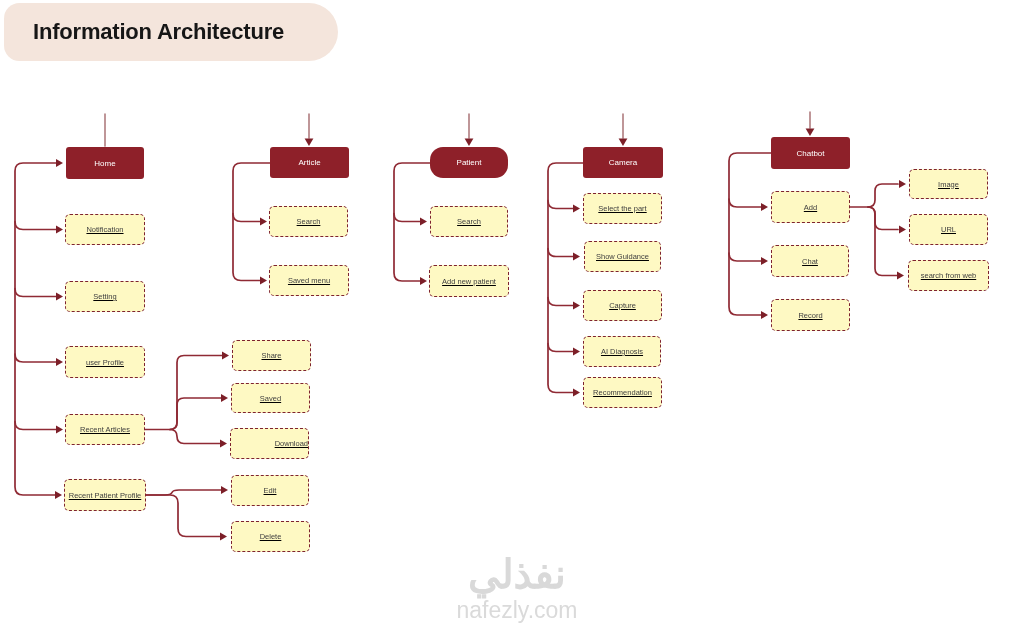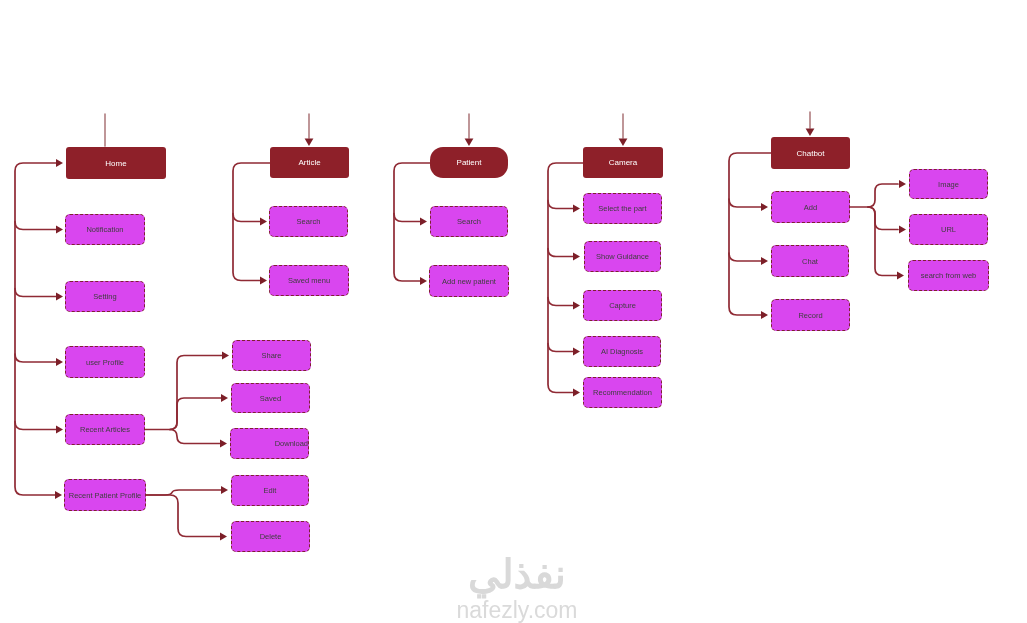--- a/index.html
+++ b/index.html
@@ -21,36 +21,39 @@
   
   .node{
     position:absolute;display:flex;align-items:center;justify-content:center;
     box-sizing:border-box;text-align:center;
   }
   .node.filled{
     background:#8e2029;border-radius:3px;
   }
   .node.filled .lbl{color:#ffffff;font-size:8px;white-space:nowrap;}
   .node.dashed{
-    background:#d946ef;border:1.5px dashed #7e2230;border-radius:5px;
+    background:#fef9c3;border:1.5px dashed #7e2230;border-radius:5px;text-decoration:underline;
   }
   .node.dashed .lbl{color:#3e3e3e;font-size:7.5px;white-space:nowrap;}
   
   .watermark{
     position:absolute;left:437px;top:550px;width:160px;text-align:center;
     color:#d9d9d9;user-select:none;
   }
   .watermark .ar{font-size:40px;font-weight:700;line-height:48px;display:block;}
   .watermark .site{font-size:23px;font-weight:400;line-height:24px;display:block;color:#dadada;}
 </style>
 </head>
 <body>
 
 <div id="stage">
 
+  <div class="title-pill">
+    <span>Information Architecture</span>
+  </div>
 
   <svg id="wires" viewBox="0 0 1027 623" xmlns="http://www.w3.org/2000/svg">
 
     <g fill="none" stroke-width="1.7" stroke-linecap="round" stroke="#b48486">
       <path d="M105 114 V146"></path>
       <path d="M309 114 V138"></path>
       <path d="M469 114 V138"></path>
       <path d="M623 114 V138"></path>
       <path d="M810 112 V128"></path>
     </g>
@@ -121,21 +124,21 @@
       <polygon points="228,398 221,394 221,402"></polygon>
       <polygon points="227,443.5 220,439.5 220,447.5"></polygon>
       <polygon points="228,490 221,486 221,494"></polygon>
       <polygon points="227,536.5 220,532.5 220,540.5"></polygon>
       <polygon points="906,184 899,180 899,188"></polygon>
       <polygon points="906,229.5 899,225.5 899,233.5"></polygon>
       <polygon points="904,275.5 897,271.5 897,279.5"></polygon>
     </g>
   </svg>
 
-  <div class="node filled" style="left:66px;top:147px;width:100px;height:32px;">
+  <div class="node filled" style="left:66px;top:147px;width:78px;height:32px;">
       <span class="lbl">Home</span>
     </div>
   <div class="node dashed" style="left:65px;top:214px;width:80px;height:31px;">
       <span class="lbl">Notification</span>
     </div>
   <div class="node dashed" style="left:65px;top:281px;width:80px;height:31px;">
       <span class="lbl">Setting</span>
     </div>
   <div class="node dashed" style="left:65px;top:346px;width:80px;height:32px;">
       <span class="lbl">user Profile</span>

